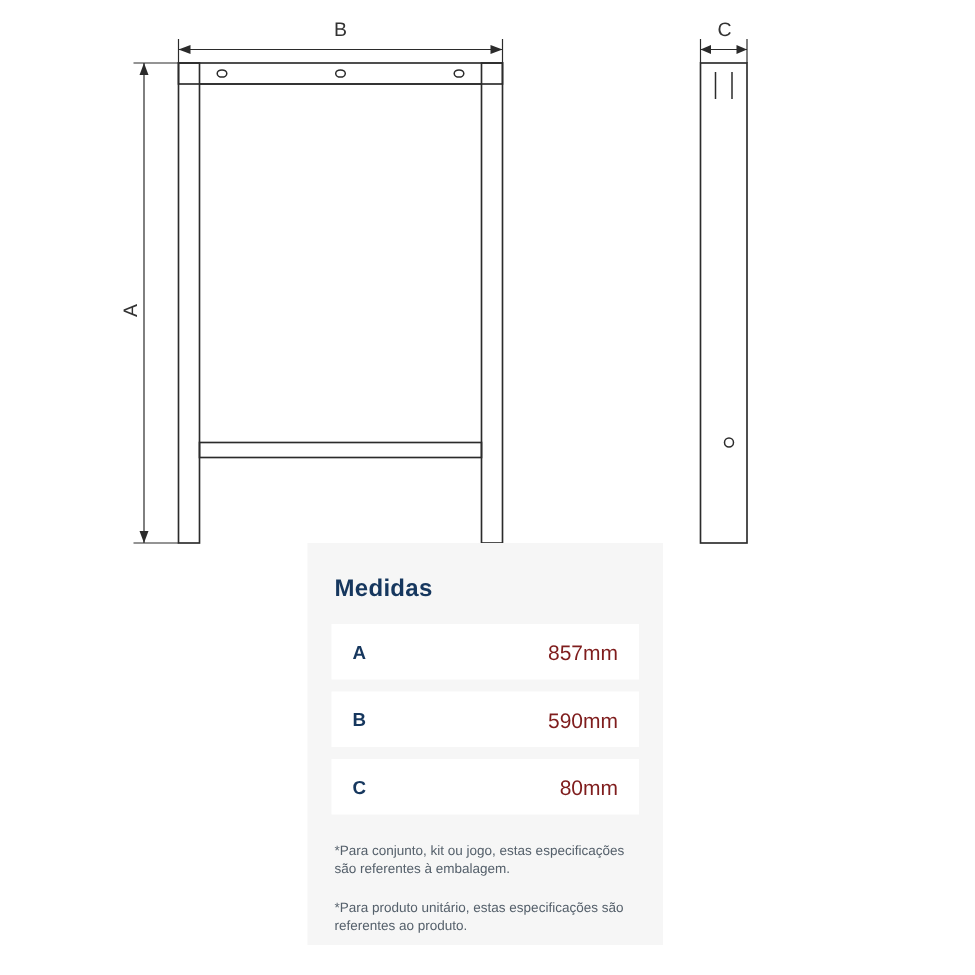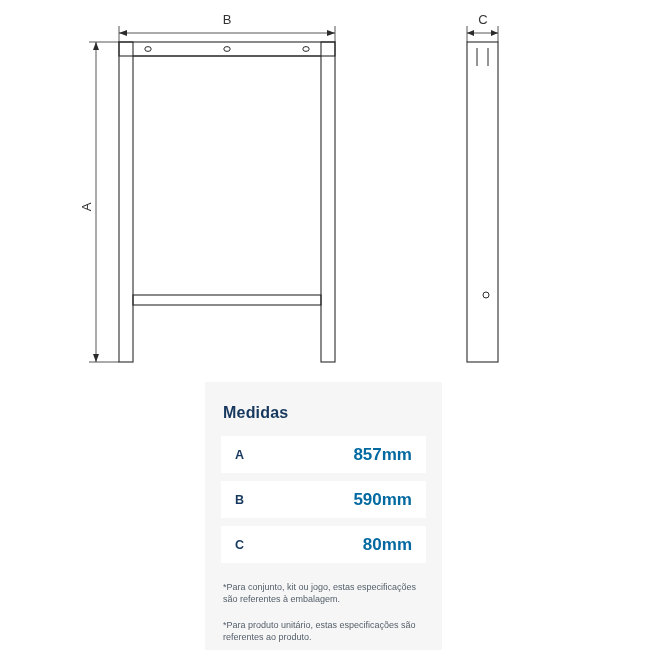--- a/index.html
+++ b/index.html
@@ -31,21 +31,21 @@
   .dim-label {
     font-family: "Liberation Sans", sans-serif;
     font-size: 13px;
     fill: #333333;
   }
 
   
   #measurements-panel {
     position: absolute;
     left: 205px;
-    top: 382px;
+    top: 362px;
     width: 237px;
     height: 268px;
     background: #f6f6f6;
     box-sizing: border-box;
     padding: 22px 16px 0 16px;
   }
   #measures-title {
     font-size: 16px;
     font-weight: bold;
     color: #16375e;
@@ -61,23 +61,22 @@
     padding: 0 14px;
     box-sizing: border-box;
     margin-bottom: 8px;
   }
   .measure-key {
     font-size: 12.5px;
     font-weight: bold;
     color: #16375e;
   }
   .measure-val {
-    font-size: 17px;
-    color: #0369a1;
-    font-weight: bold;
+    font-size: 14px;
+    color: #7f1d1d;
   }
   .note {
     font-size: 9px;
     line-height: 1.35;
     color: #55606b;
     margin: 14px 2px 0 2px;
   }
   .note:first-of-type {
     margin-top: 18px;
   }

